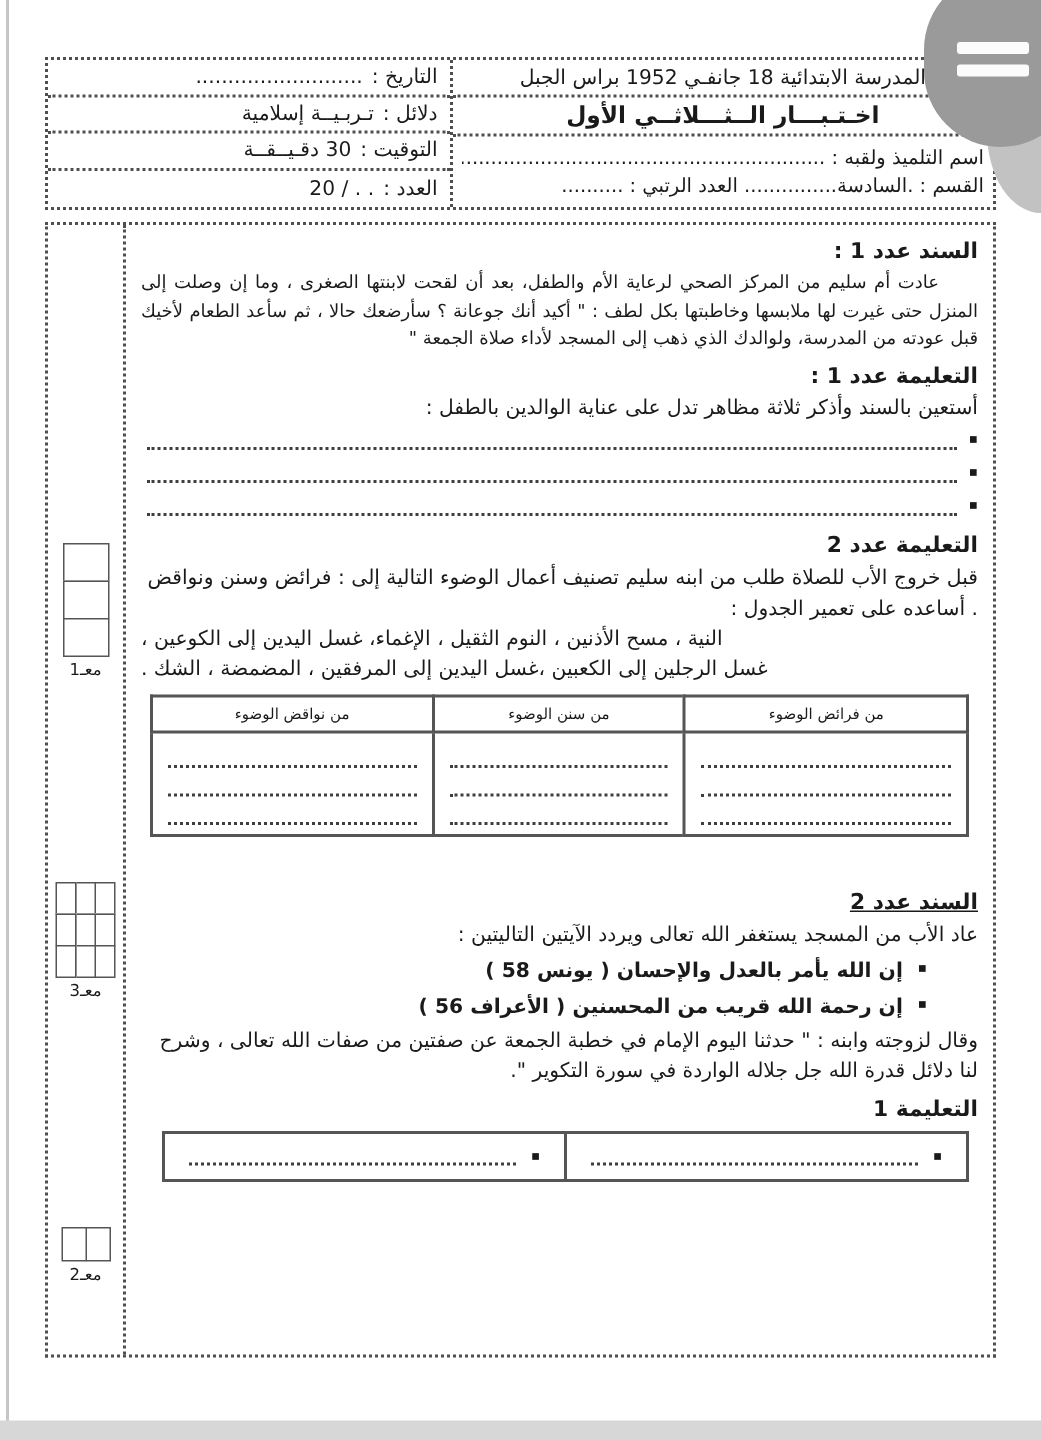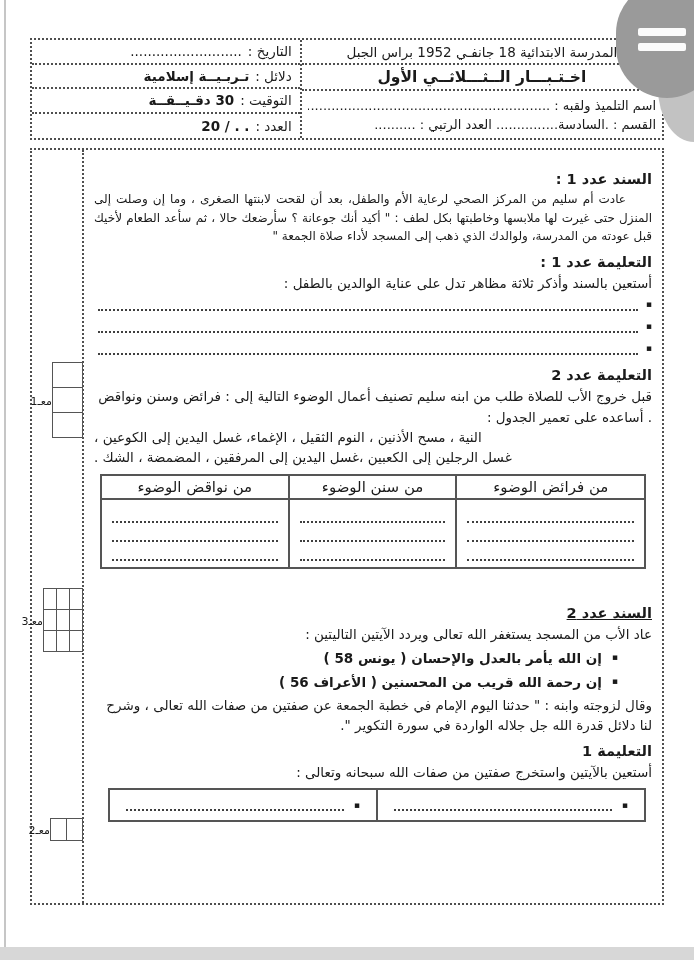--- a/index.html
+++ b/index.html
@@ -22,51 +22,51 @@
   
   .hdr{position:absolute;top:38px;right:30px;left:30px;height:102px;border:2px dotted #4f4f4f;display:flex;background:#fff;font-size:13.5px;z-index:2;}
   .hdr-main{width:57.5%;display:flex;flex-direction:column;border-left:2px dotted #4f4f4f;}
   .hdr-side{flex:1;display:flex;flex-direction:column;}
   .hdr-row{border-bottom:2px dotted #4f4f4f;display:flex;align-items:center;gap:6px;padding:0 8px;height:25px;overflow:hidden;white-space:nowrap;}
   .hdr-main .school{justify-content:center;}
   .hdr-main .examtitle{font-weight:bold;font-size:15.5px;justify-content:center;height:26px;}
   .hdr-main .nameblock{flex:1;border-bottom:none;flex-direction:column;align-items:stretch;justify-content:center;gap:4px;font-size:13px;padding:0 6px;}
   .nameblock > div{overflow:hidden;white-space:nowrap;}
   .hdr-side .hdr-row:last-child{border-bottom:none;}
-  .val-b{font-weight:bold;text-align:center;}
+  .val-b{font-weight:normal;text-align:center;}
 
   
   .main{position:absolute;top:148px;right:30px;left:30px;height:757px;border:2px dotted #4f4f4f;display:flex;background:#fff;}
   .content{flex:1;border-left:2px dotted #4f4f4f;padding:8px 10px 0 10px;overflow:hidden;}
   .margin-col{width:50px;position:relative;}
 
   .sec{font-size:14.5px;font-weight:bold;margin:8px 0 3px;}
-  .sec.first{margin-top:13px;}
+  .sec.first{margin-top:2px;}
   .sec.u{text-decoration:underline;margin-top:36px;}
   .para{font-size:12px;line-height:1.56;text-align:justify;text-indent:26px;}
   .instr{font-size:13.5px;line-height:1.5;text-align:right;}
   .blank{display:flex;align-items:center;gap:8px;height:22px;padding-left:4px;}
   .sq{font-size:9px;line-height:1;}
   .dotfill{flex:1;border-bottom:2px dotted #3f3f3f;height:13px;}
   .wudu{font-size:13.5px;text-align:left;line-height:1.5;}
 
   table.wudu-table{width:98%;margin:7px auto 3px;border-collapse:collapse;}
-  .wudu-table th{border:2px solid #555;font-weight:normal;font-size:15px;height:24px;text-align:center;}
+  .wudu-table th{border:2px solid #555;font-weight:normal;font-size:10px;height:24px;text-align:center;}
   .wudu-table td{border:2px solid #555;padding:4px 10px 6px;vertical-align:top;}
   .cell-line{border-bottom:2px dotted #3f3f3f;height:19px;}
 
   .verse{display:flex;align-items:center;gap:10px;margin:2px 34px 2px 0;font-weight:bold;font-size:13.5px;height:22px;}
 
   .ans-box{border:2px solid #555;height:34px;margin:6px 6px 0 14px;display:flex;}
   .ans-cell{flex:1;display:flex;align-items:center;justify-content:center;gap:10px;}
   .ans-cell.sep{border-left:2px solid #555;}
   .ans-dots{width:218px;border-bottom:2px dotted #3f3f3f;height:11px;}
 
   
-  .mg{position:absolute;left:0;right:0;display:flex;flex-direction:row;align-items:center;}
+  .mg{position:absolute;left:0;right:0;display:flex;flex-direction:column;align-items:center;}
   .mg1{top:212px;}.mg2{top:438px;}.mg3{top:668px;text-align:center;}
   .grid{display:grid;}
   .grid i{display:block;border:1.5px solid #555;background:#fff;margin:-0.5px;}
   .g13{grid-template-columns:30px;grid-auto-rows:25px;}
   .g33{grid-template-columns:repeat(3,13px);grid-auto-rows:21px;}
   .g21{grid-template-columns:repeat(2,16px);grid-auto-rows:22px;}
   .mg-label{font-size:11px;margin-top:3px;}
 </style>
 </head>
 <body>
@@ -167,21 +167,20 @@
       <span class="sq">▪</span>
       <span>إن الله يأمر بالعدل والإحسان ( يونس 58 )</span>
     </div>
     <div class="verse">
       <span class="sq">▪</span>
       <span>إن رحمة الله قريب من المحسنين ( الأعراف 56 )</span>
     </div>
     <p class="instr">وقال لزوجته وابنه : " حدثنا اليوم الإمام في خطبة الجمعة عن صفتين من صفات الله تعالى ، وشرح لنا دلائل قدرة الله جل جلاله الواردة في سورة التكوير ".</p>
 
     <h3 class="sec">التعليمة 1</h3>
-    <p class="instr">أستعين بالآيتين واستخرج صفتين من صفات الله سبحانه وتعالى :</p>
     <div class="ans-box">
       <div class="ans-cell sep">
         <span class="sq">▪</span>
         <span class="ans-dots"></span>
       </div>
       <div class="ans-cell">
         <span class="sq">▪</span>
         <span class="ans-dots"></span>
       </div>
     </div>

